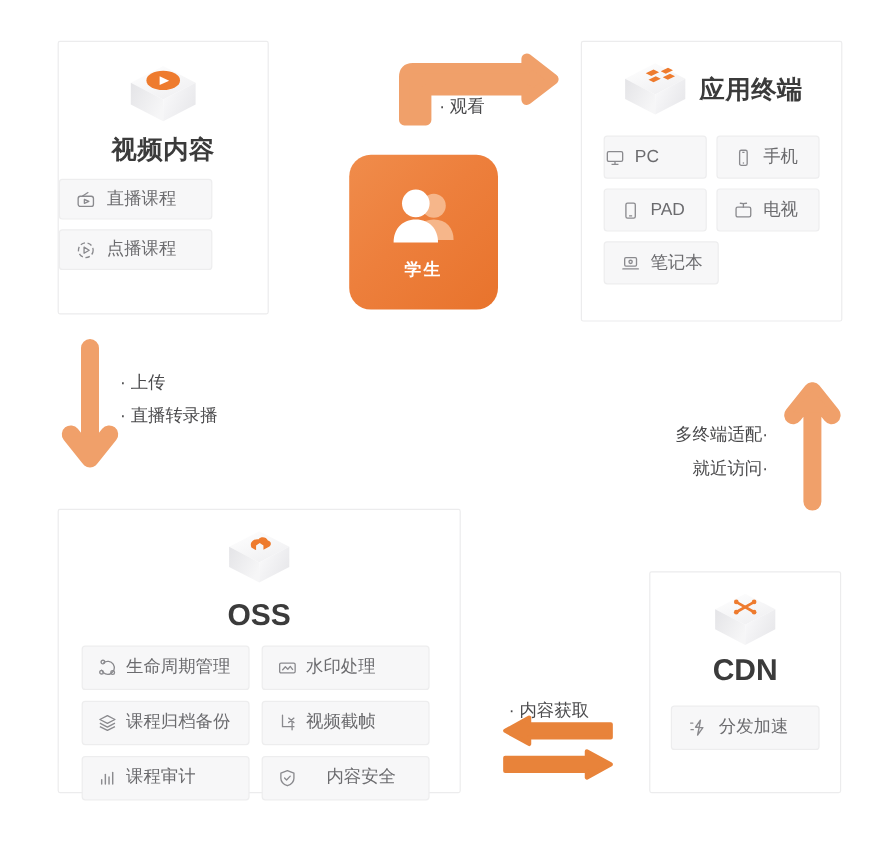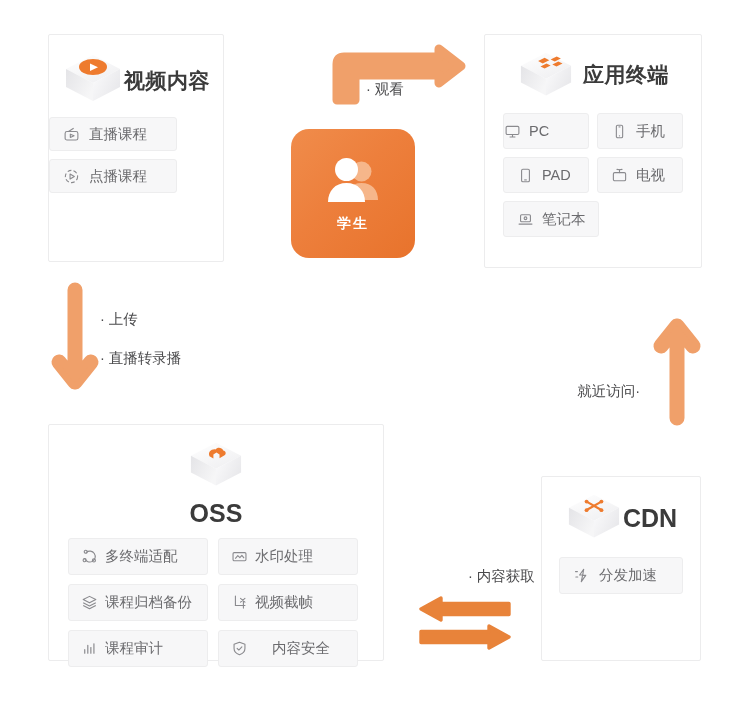--- a/index.html
+++ b/index.html
@@ -16,21 +16,21 @@
     position: absolute;
     background: #ffffff;
     border: 1px solid #ececed;
     border-radius: 2px;
   }
   .panel-head {
     display: flex;
     align-items: center;
     justify-content: center;
   }
-  .panel-head.stacked { flex-direction: row; }
+  .panel-head.stacked { flex-direction: column; }
   .panel-title {
     font-size: 21px;
     font-weight: bold;
     color: #3b3b3b;
     letter-spacing: 0.5px;
     white-space: nowrap;
   }
   .panel-title.latin { font-size: 25px; letter-spacing: 0px; }
 
   
@@ -231,21 +231,21 @@
     <div class="chips" style="gap:9px 10px; padding:0 19px; margin-top:10px;">
       <div class="chip" style="width:140px; height:37px; padding-left:12px; gap:7px;">
         <span class="ico">
           <svg width="17" height="17" viewBox="0 0 20 20" fill="none" stroke="currentColor" stroke-width="1.3">
             <path d="M6.2 5.2 A6.4 6.4 0 1 1 4.4 12.4" stroke-linecap="round"></path>
             <circle cx="5.6" cy="4.4" r="1.8"></circle>
             <circle cx="15.2" cy="14.6" r="1.8"></circle>
             <circle cx="4.3" cy="14.3" r="1.8"></circle>
           </svg>
         </span>
-        <span class="txt">多终端适配</span>
+        <span class="txt">生命周期管理</span>
       </div>
       <div class="chip" style="width:140px; height:37px; padding-left:12px; gap:7px;">
         <span class="ico">
           <svg width="17" height="17" viewBox="0 0 20 20" fill="none" stroke="currentColor" stroke-width="1.3">
             <rect x="2.4" y="5.4" width="15.2" height="9.6" rx="1.4"></rect>
             <path d="M5 12.4 L8 9 L10.4 11.4 L12.8 8.6 L15.4 12" stroke-linejoin="round"></path>
           </svg>
         </span>
         <span class="txt">水印处理</span>
       </div>
@@ -350,31 +350,32 @@
   </div>
   <div class="flow-label" style="left:366px; top:76px;">· 观看</div>
 
   <div class="arrow" style="left:53px; top:286px;">
     <svg width="44" height="108" viewBox="0 0 44 108">
       <path d="M22 4 L22 88 M22 96 L6 76 M22 96 L38 76" fill="none" stroke="#F0A06A" stroke-width="15" stroke-linecap="round" stroke-linejoin="round"></path>
       <path d="M6 78 L22 97 L38 78 Z" fill="#F0A06A"></path>
     </svg>
   </div>
   <div class="flow-label" style="left:100px; top:306px;">· 上传</div>
-  <div class="flow-label" style="left:100px; top:345px;">· 直播转录播</div>
+  <div class="flow-label" style="left:100px; top:334px;">· 直播转录播</div>
 
   <div class="arrow" style="left:655px; top:312px;">
     <svg width="44" height="110" viewBox="0 0 44 110">
       <path d="M22 106 L22 22 M22 14 L6 34 M22 14 L38 34" fill="none" stroke="#F0A06A" stroke-width="15" stroke-linecap="round" stroke-linejoin="round"></path>
       <path d="M6 32 L22 13 L38 32 Z" fill="#F0A06A"></path>
     </svg>
   </div>
+  <div class="flow-label right-al" style="left:492px; top:350px; width:148px;">多终端适配·</div>
   <div class="flow-label right-al" style="left:492px; top:378px; width:148px;">就近访问·</div>
 
-  <div class="flow-label" style="left:424px; top:563px;margin-left:44px;">· 内容获取</div>
+  <div class="flow-label" style="left:424px; top:580px;">· 内容获取</div>
   <div class="arrow" style="left:417px; top:596px;">
     <svg width="96" height="54" viewBox="0 0 96 54">
       <path d="M24 2 L4 13 L24 24 L24 18.5 L92 18.5 L92 7.5 L24 7.5 Z" fill="#E8833A" stroke="#E8833A" stroke-width="3.4" stroke-linejoin="round"></path>
       <path d="M72 30 L92 41 L72 52 L72 46.5 L4 46.5 L4 35.5 L72 35.5 Z" fill="#E8833A" stroke="#E8833A" stroke-width="3.4" stroke-linejoin="round"></path>
     </svg>
   </div>
 
 </div>
 
 </body></html>

